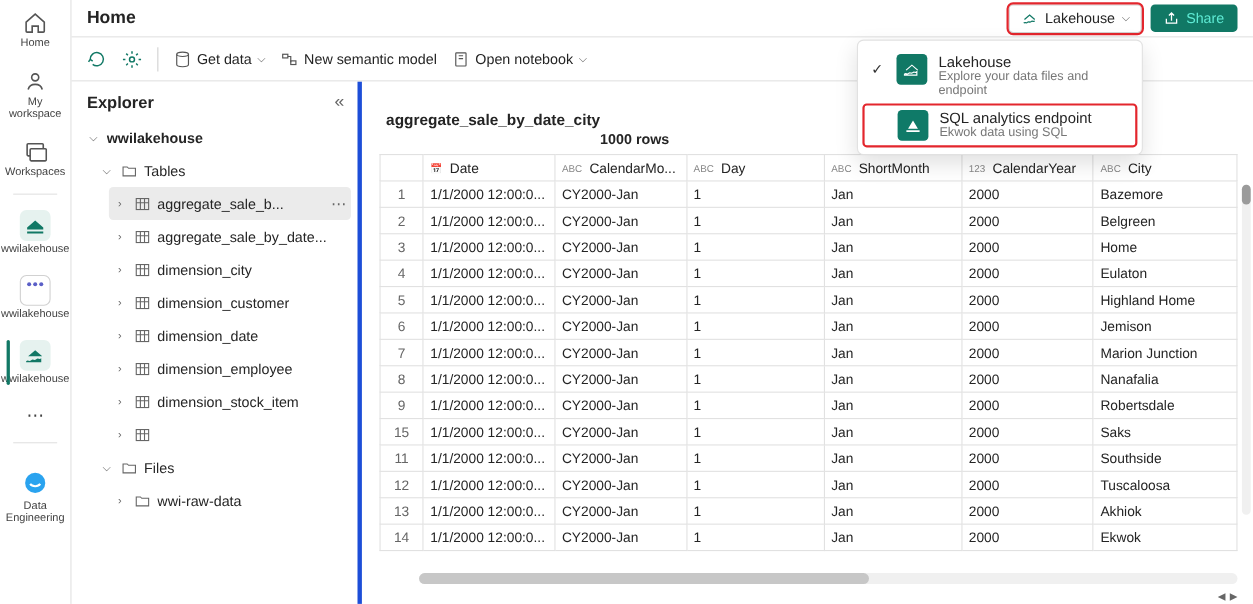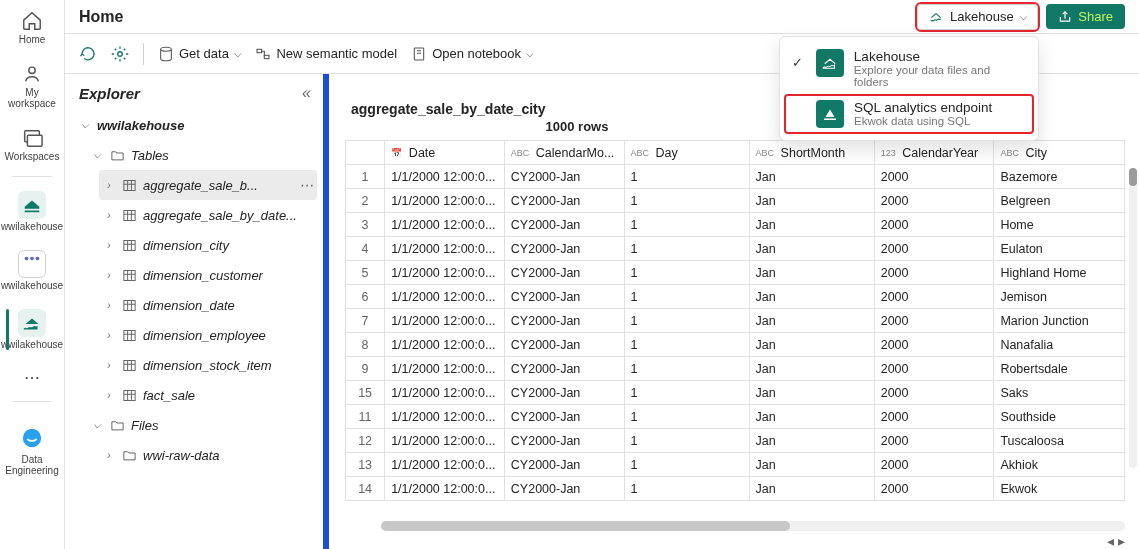--- a/index.html
+++ b/index.html
@@ -15,32 +15,32 @@
 .rail .ellipsis { font-size: 16px; color:#424242; }
 .rail .bottom { margin-top: 8px; }
 .app-icon { width:28px; height:28px; border-radius:6px; display:flex; align-items:center; justify-content:center; font-size:14px; }
 
 
 .main { flex:1; display:flex; flex-direction:column; }
 .titlebar { height: 34px; display:flex; align-items:center; justify-content:space-between; padding: 0 14px; border-bottom: 1px solid #e1e1e1;}
 .titlebar-left { font-size: 16px; font-weight:600; }
 .titlebar-right { display:flex; align-items:center; gap:8px; position:relative; }
 .mode-btn { display:flex; align-items:center; gap:6px; padding:4px 10px; border:1px solid #d1d1d1; border-radius:4px; font-size:13px; cursor:pointer; }
-.share-btn { display:flex; align-items:center; gap:6px; padding:5px 12px; background:#117865; color:#bef264; border-radius:4px; font-size:13px; cursor:pointer; }
+.share-btn { display:flex; align-items:center; gap:6px; padding:5px 12px; background:#117865; color:#5eead4; border-radius:4px; font-size:13px; cursor:pointer; }
 .highlight-red { outline: 2px solid #e3262d; outline-offset: 0px; }
 
 .toolbar { height: 40px; display:flex; align-items:center; gap:14px; padding: 0 14px; font-size: 13px; border-bottom:1px solid #e1e1e1; }
 .toolbar .tb-btn { display:flex; align-items:center; gap:5px; cursor:pointer; }
 .toolbar .divider { width:1px; height:22px; background:#d1d1d1; }
 .chev { font-size: 10px; color:#666; }
 
 .workarea { flex:1; display:flex; overflow:hidden; }
 
 
-.explorer { width: 264px; border-right:6px solid #1d4ed8; display:flex; flex-direction:column; padding: 8px 6px 8px 10px; font-style: italic; }
+.explorer { width: 264px; border-right:4px solid #1d4ed8; display:flex; flex-direction:column; padding: 8px 6px 8px 10px; }
 .explorer-header { display:flex; justify-content:space-between; align-items:center; padding: 2px 6px 8px 4px; }
 .explorer-header h2 { font-size:15px; font-weight:600; }
 .tree { font-size: 13px; }
 .tree-row { display:flex; align-items:center; gap:6px; height:30px; padding-left:4px; cursor:pointer; border-radius:4px;}
 .tree-row.selected { background:#ebebeb; }
 .tree-row .label { flex:1; overflow:hidden; text-overflow:ellipsis; white-space:nowrap; }
 .tree-row .more { color:#666; font-size:14px; padding:0 4px; }
 .indent-1 { margin-left: 12px; }
 .indent-2 { margin-left: 24px; }
 .tree-toggle { width:12px; text-align:center; color:#666; font-size:10px; }
@@ -163,21 +163,21 @@
       <div class="menu">
         <div class="menu-item">
           <span class="check">✓</span>
           <span class="icon-box">
             <svg viewBox="0 0 24 24" width="18" height="18" fill="#fff">
                 <path d="M3 18c2-2 3 1 5-1s3 1 5-1 3 1 5-1v4H3zM5 13l7-6 7 6" stroke="#fff" stroke-width="1.4" fill="none"></path>
               </svg>
           </span>
           <span class="texts">
             <div class="t1">Lakehouse</div>
-            <div class="t2">Explore your data files and folders</div>
+            <div class="t2">Explore your data files and endpoint</div>
           </span>
         </div>
         <div class="menu-item hl">
           <span class="check"></span>
           <span class="icon-box alt">
             <svg viewBox="0 0 24 24" width="18" height="18" fill="#fff">
                 <path d="M4 20h16v-2H4zM6 16l6-10 6 10z"></path>
               </svg>
           </span>
           <span class="texts">
@@ -322,21 +322,20 @@
        <span class="label">dimension_stock_item</span>
      </div>
             <div class="tree-row indent-2">
        <span class="tree-toggle">›</span>
        <span class="tree-icon table-icon">
                 <svg viewBox="0 0 24 24" fill="none" stroke="#666" stroke-width="1.6">
                   <rect x="3" y="4" width="18" height="16"></rect>
                   <path d="M3 10h18M9 4v16M15 4v16"></path>
                 </svg>
               </span>
-       <span class="label">fact_sale</span>
      </div>
           </div>
         <div class="tree-row indent-1">
           <span class="tree-toggle">⌵</span>
           <span class="tree-icon folder-icon">
               <svg viewBox="0 0 24 24" fill="none" stroke="#666" stroke-width="1.6">
                 <path d="M3 6h6l2 2h10v11H3z"></path>
               </svg>
             </span>
           <span class="label">Files</span>

